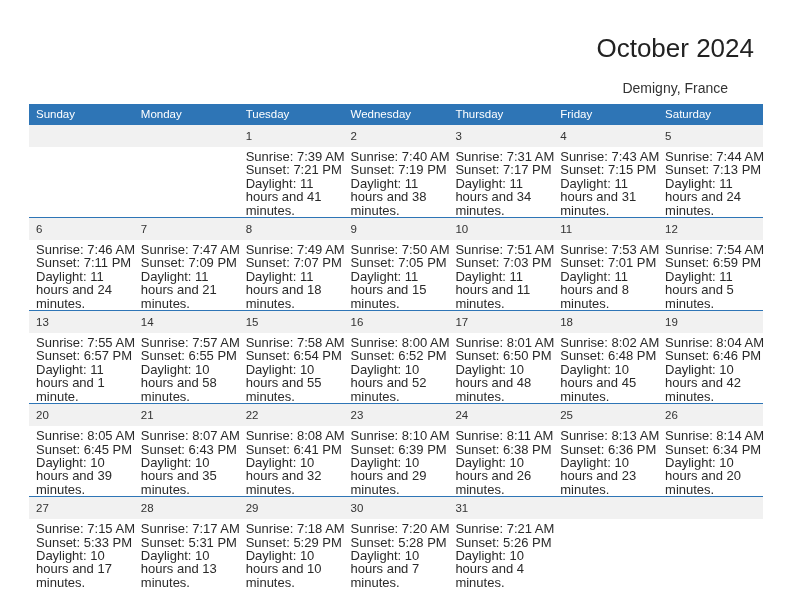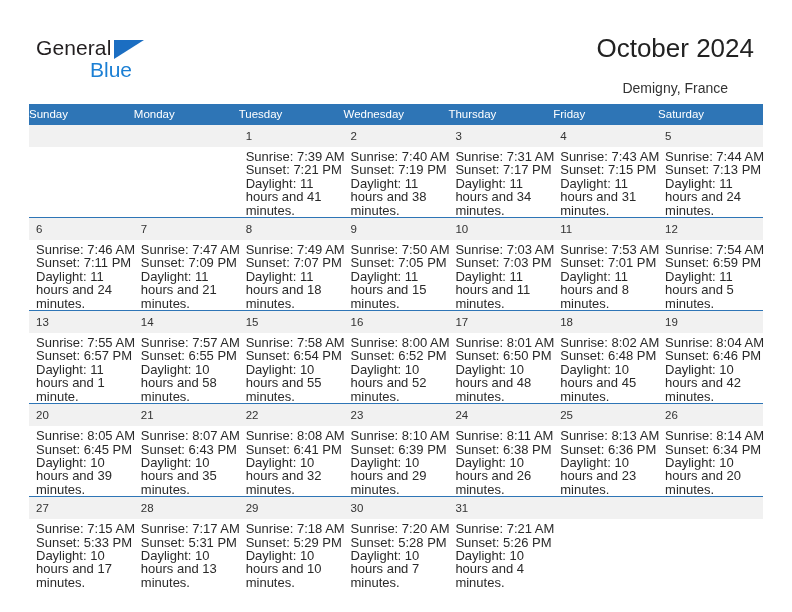--- a/index.html
+++ b/index.html
@@ -88,21 +88,21 @@
     width: 734px;
     border-collapse: collapse;
     table-layout: fixed;
   }
   .calendar th {
     background: #2e75b6;
     color: #ffffff;
     font-size: 11.5px;
     font-weight: normal;
     text-align: left;
-    padding: 5px 0 5px 0;
+    padding: 5px 0 5px 7px;
     height: 21px;
     line-height: 11px;
     border: none;
   }
   .calendar td {
     vertical-align: top;
     border-top: 1px solid #2e75b6;
     padding: 0;
     height: 89px;
     background: #ffffff;
@@ -135,25 +135,20 @@
   .info .daylight { white-space: normal; }
   td.blank .daynum { background: #f1f1f1; }
 </style>
 </head>
 <body>
 
 <div class="page">
 
   <div class="top">
 
-    <div class="logo">
-      <div class="logo-row1">General</div>
-      <div class="logo-tri"></div>
-      <div class="logo-row2">Blue</div>
-    </div>
 
     <div class="title-wrap">
       <div class="cal-title">October 2024</div>
       <div class="cal-sub">Demigny, France</div>
     </div>
 
   </div>
 
   <table class="calendar">
     <thead>
@@ -245,21 +240,21 @@
             <div class="daynum">9</div>
             <div class="info">
               <div>Sunrise: 7:50 AM</div>
               <div>Sunset: 7:05 PM</div>
               <div class="daylight">Daylight: 11 hours and 15 minutes.</div>
             </div>
           </td>
           <td class="cell-inner">
             <div class="daynum">10</div>
             <div class="info">
-              <div>Sunrise: 7:03 AM</div>
+              <div>Sunrise: 7:51 AM</div>
               <div>Sunset: 7:03 PM</div>
               <div class="daylight">Daylight: 11 hours and 11 minutes.</div>
             </div>
           </td>
           <td class="cell-inner">
             <div class="daynum">11</div>
             <div class="info">
               <div>Sunrise: 7:53 AM</div>
               <div>Sunset: 7:01 PM</div>
               <div class="daylight">Daylight: 11 hours and 8 minutes.</div>

